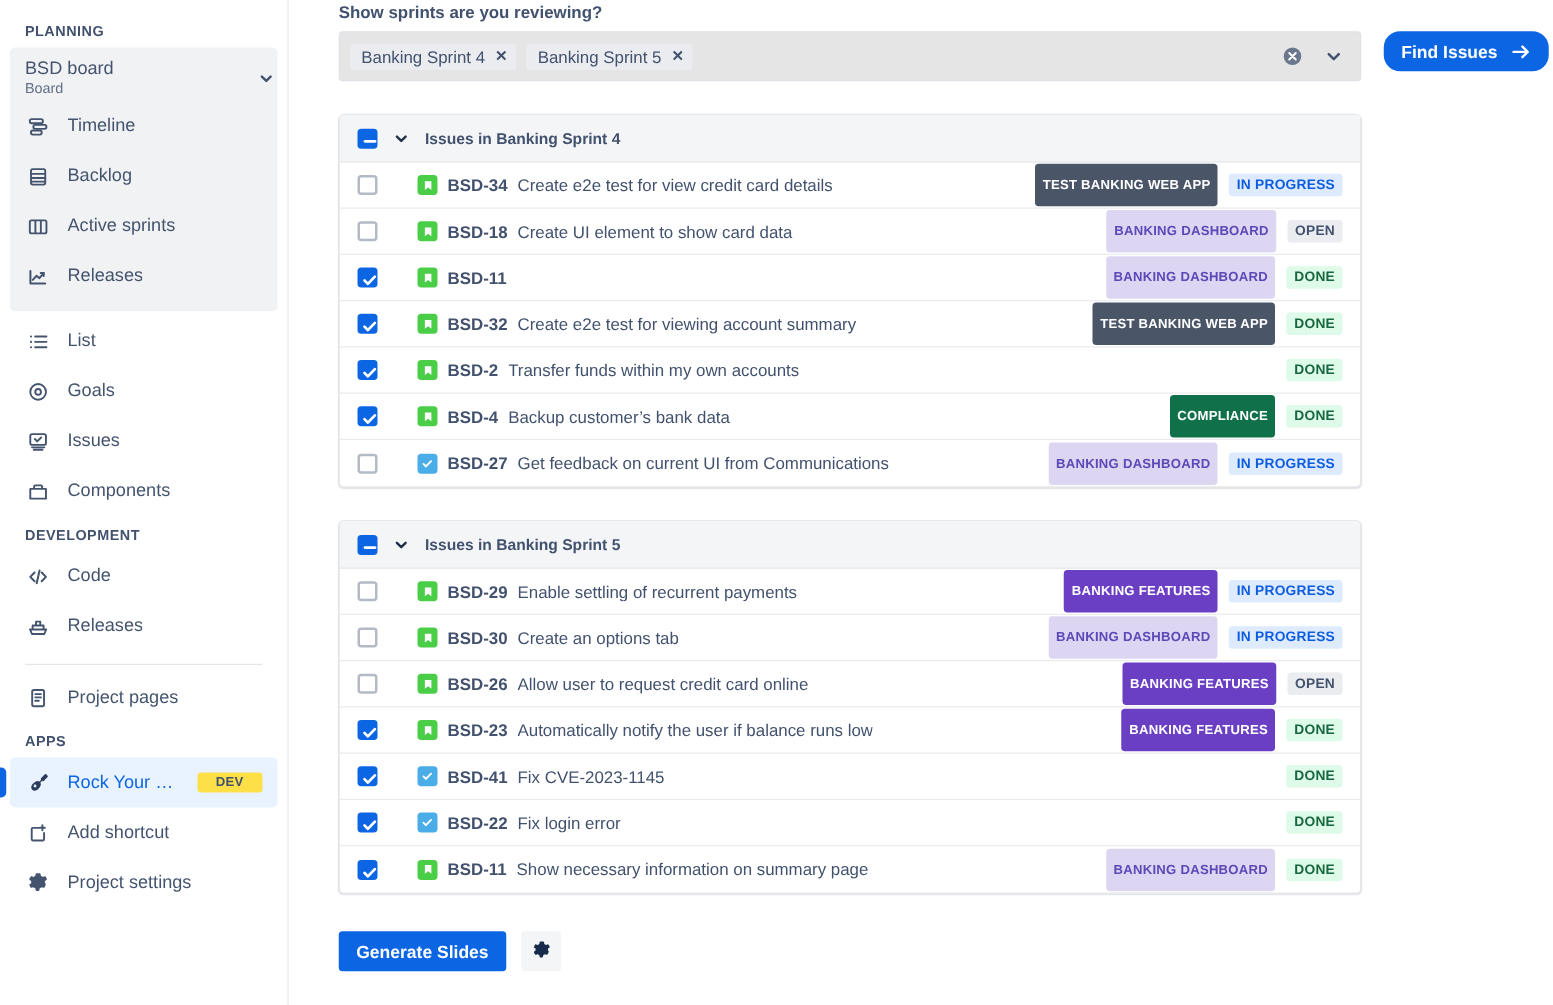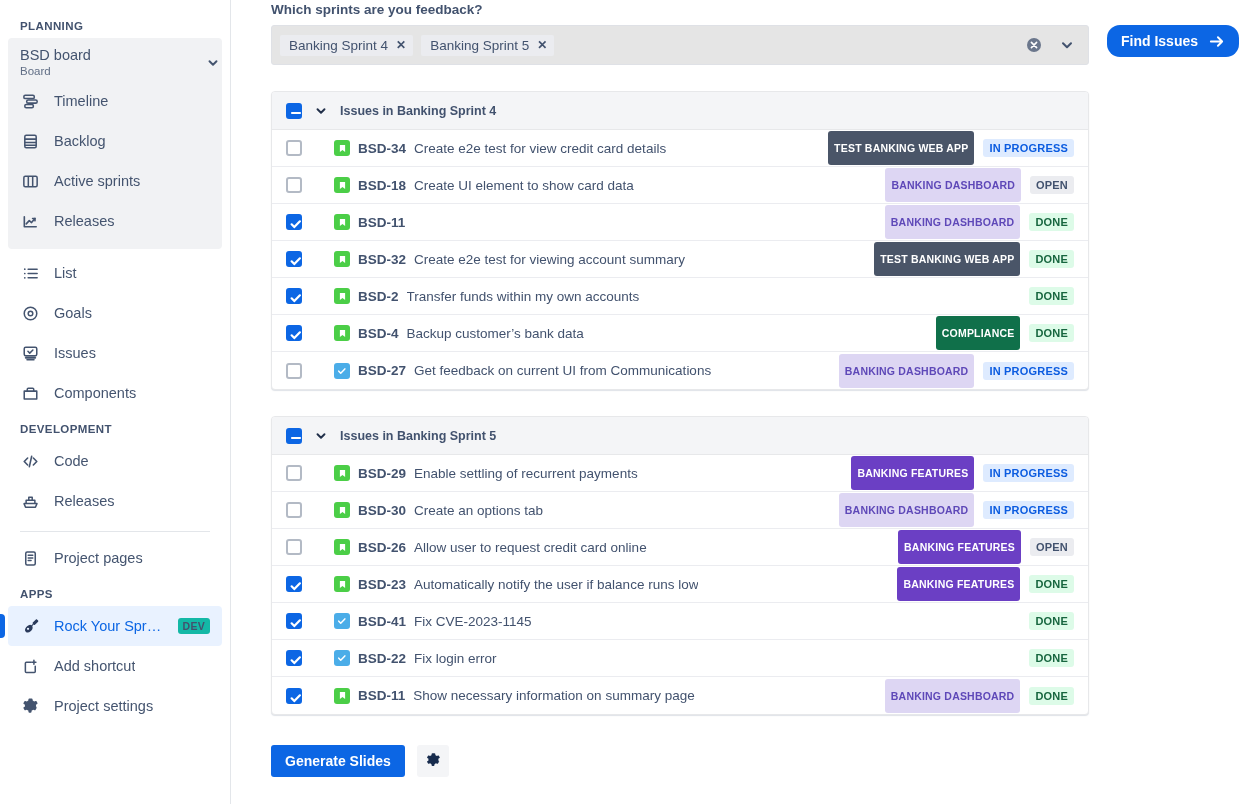--- a/index.html
+++ b/index.html
@@ -46,21 +46,21 @@
   .divider { height: 1px; background: #e3e6ea; margin: 10px 12px 6px 12px; }
   .app-item { background: #e9f2ff; }
   .app-item .nav-label { color: #0c66e4; }
   .app-item .nav-icon { color: #2b3b5c; }
   .app-indicator {
     position: absolute; left: -8px; top: 8px; width: 5px; height: 24px;
     background: #0c66e4; border-radius: 0 4px 4px 0;
   }
   .dev-badge {
     font-size: 10.5px; font-weight: bold; letter-spacing: .3px; color: #42526e;
-    background: #14b8a6; border-radius: 3px; padding: 2px 5px; margin-left: auto;
+    background: #fde047; border-radius: 3px; padding: 2px 15px; margin-left: auto;
   }
   .nav-label { white-space: nowrap; overflow: hidden; text-overflow: ellipsis; }
 
   
   .main { flex: 1; height: 804px; position: relative; background: #fff; overflow: hidden; }
   .main-inner { padding: 0 0 0 40px; }
   .question {
     font-size: 13.5px; font-weight: bold; color: #42526e;
     padding-top: 2px; padding-bottom: 8px;
   }
@@ -319,21 +319,21 @@
           <path d="M17.2 11.3l-1.3-.8c.1-.3.1-.6.1-.9s0-.6-.1-.9l1.3-.8c.3-.2.4-.6.3-.9l-1-1.7c-.2-.3-.6-.4-.9-.3l-1.4.5c-.5-.4-1-.7-1.5-.9l-.2-1.5c-.1-.3-.4-.6-.8-.6H9.3c-.4 0-.7.3-.8.6l-.2 1.5c-.5.2-1 .5-1.5.9l-1.4-.5c-.3-.1-.7 0-.9.3l-1 1.7c-.2.3-.1.7.2.9l1.3.8c-.1.3-.1.6-.1.9s0 .6.1.9l-1.3.8c-.3.2-.4.6-.2.9l1 1.7c.2.3.6.4.9.3l1.4-.5c.5.4 1 .7 1.5.9l.2 1.5c.1.3.4.6.8.6h1.4c.4 0 .7-.3.8-.6l.2-1.5c.5-.2 1-.5 1.5-.9l1.4.5c.3.1.7 0 .9-.3l1-1.7c.1-.3 0-.7-.3-.9z"></path>
         </svg>
       </span>
       <span class="nav-label">Project settings</span>
     </div>
   </nav>
 
   <main class="main">
     <div class="main-inner">
 
-      <div class="question">Which sprints are you feedback?</div>
+      <div class="question">Show sprints are you reviewing?</div>
 
       <div class="select-row">
         <div class="multiselect">
           <div class="chips">
             <span class="chip">
               <span>Banking Sprint 4</span>
               <span class="chip-x">✕</span>
             </span>
             <span class="chip">
               <span>Banking Sprint 5</span>

